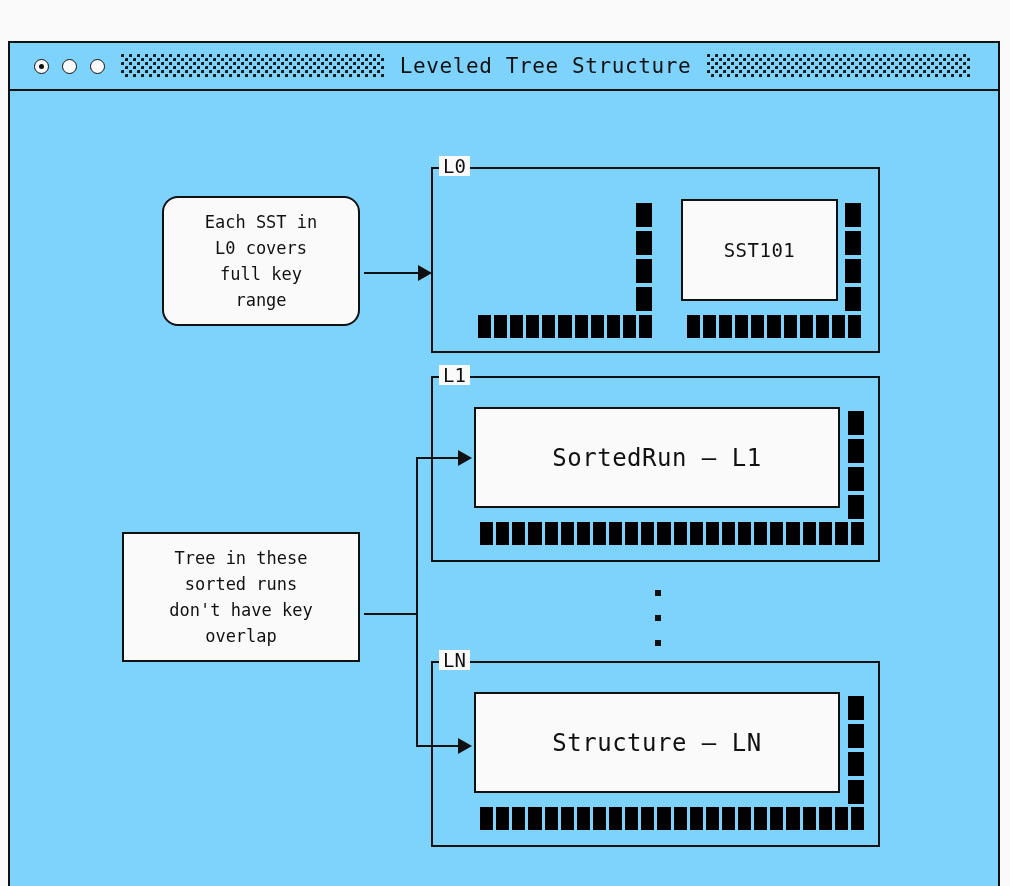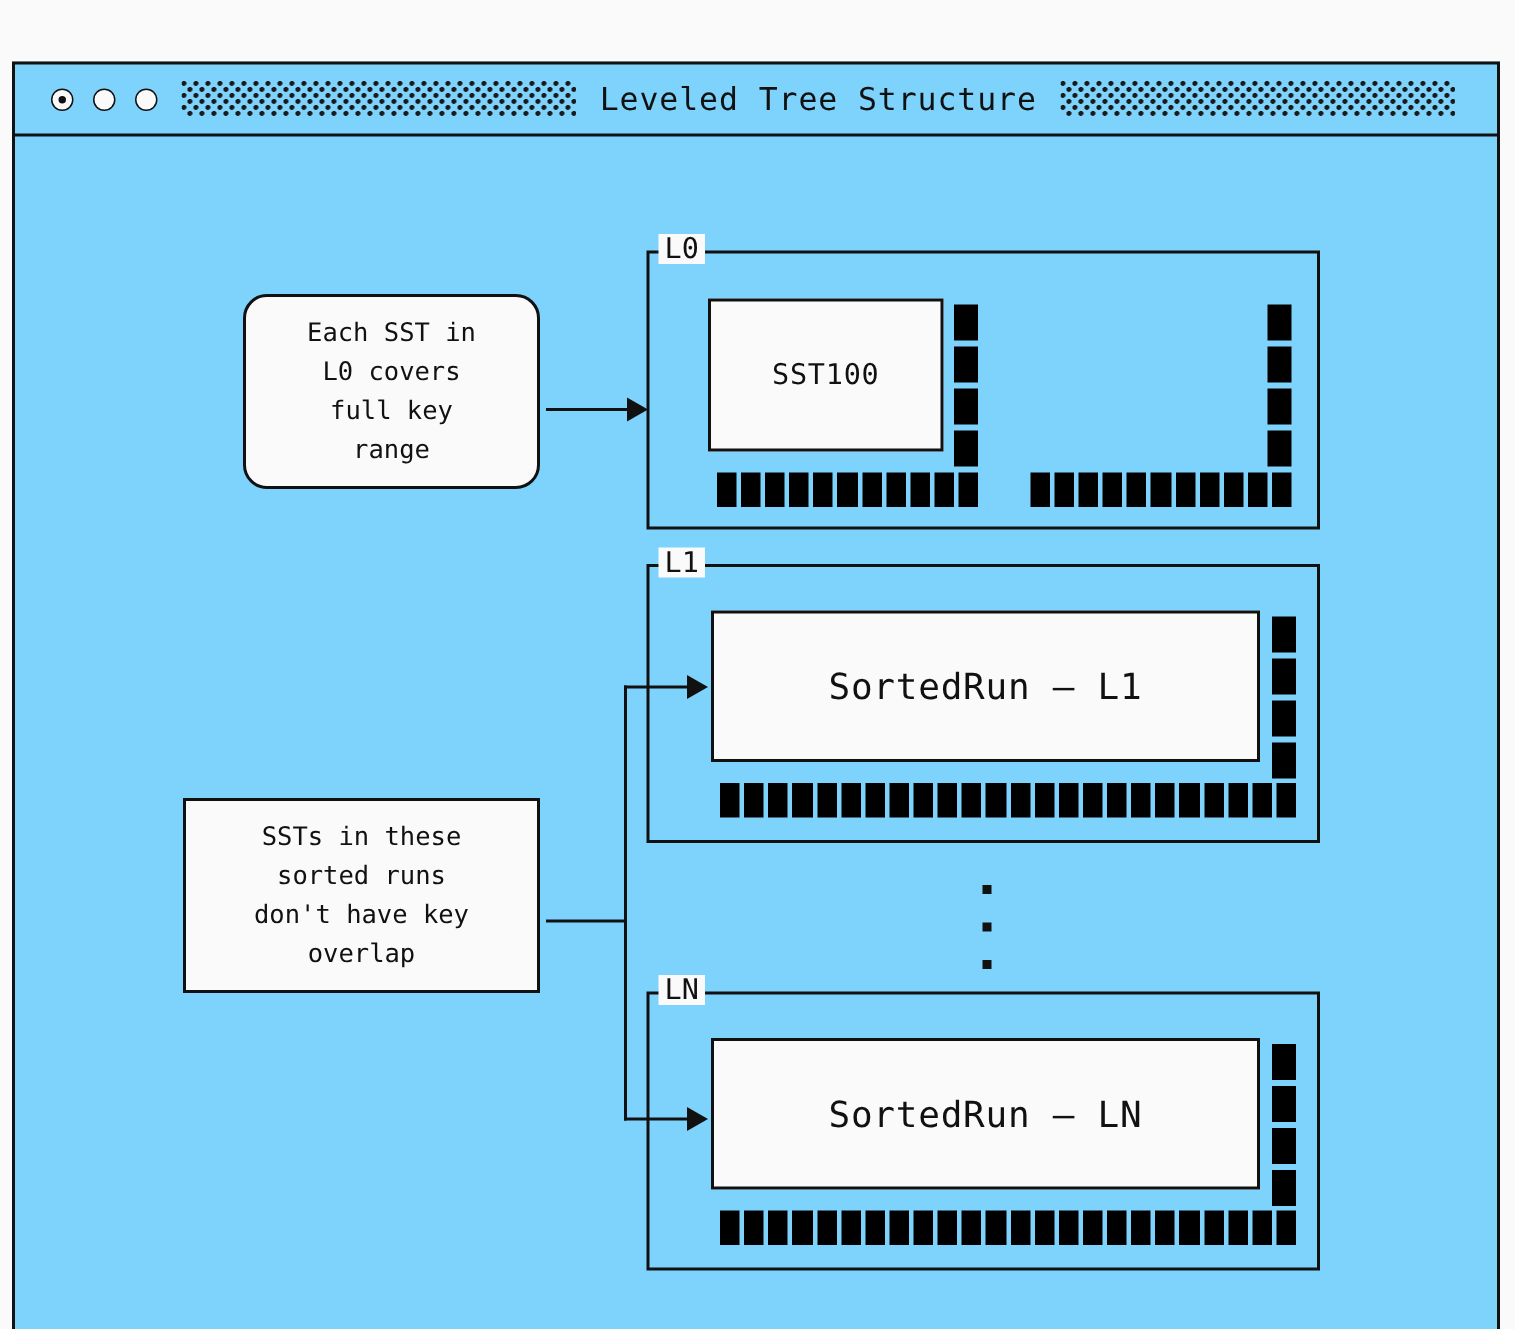--- a/index.html
+++ b/index.html
@@ -148,43 +148,43 @@
       <span class="titletext">Leveled Tree Structure</span>
       <span class="hatch"></span>
     </div>
 
     <div class="canvas">
 
       <div class="group" style="left:421px; top:76px; width:449px; height:186px;">
         <span class="group-label">L0</span>
       </div>
 
-      <div class="box sstbox" style="left:462px; top:108px; width:157px; height:102px;">
-        <span>SST100</span>
-      </div>
       <div class="vstrip" style="left:626px; top:112px; width:16px; height:108px;">
         <i></i>
         <i></i>
         <i></i>
         <i></i>
       </div>
       <div class="hstrip" style="left:468px; top:224px; width:174px; height:23px;">
         <i></i>
           <i></i>
         <i></i>
           <i></i>
         <i></i>
           <i></i>
         <i></i>
           <i></i>
         <i></i>
           <i></i>
         <i></i>
       </div>
 
+      <div class="box sstbox" style="left:671px; top:108px; width:157px; height:102px;">
+        <span>SST101</span>
+      </div>
       <div class="vstrip" style="left:835px; top:112px; width:16px; height:108px;">
         <i></i>
         <i></i>
         <i></i>
         <i></i>
       </div>
       <div class="hstrip" style="left:677px; top:224px; width:174px; height:23px;">
         <i></i>
           <i></i>
         <i></i>
@@ -242,21 +242,21 @@
         <i></i>
         <i></i>
         <i></i>
       </div>
 
       <div class="group" style="left:421px; top:570px; width:449px; height:186px;">
         <span class="group-label">LN</span>
       </div>
 
       <div class="box runbox" style="left:464px; top:601px; width:366px; height:101px;">
-        <span>SortedRun – LN</span>
+        <span>Structure – LN</span>
       </div>
       <div class="vstrip" style="left:838px; top:605px; width:16px; height:108px;">
         <i></i>
         <i></i>
         <i></i>
         <i></i>
       </div>
       <div class="hstrip" style="left:470px; top:716px; width:384px; height:23px;">
         <i></i>
           <i></i>
@@ -287,21 +287,21 @@
       <div class="box note" style="left:152px; top:105px; width:198px; height:130px;border-radius:16px;">
         <span>Each SST in
 L0 covers
 full key
 range</span>
       </div>
       <div class="hline" style="left:354px; top:181px; width:56px;"></div>
       <div class="arrowhead" style="left:408px; top:174px;"></div>
 
       <div class="box note" style="left:112px; top:441px; width:238px; height:130px;">
-        <span>SSTs in these
+        <span>Tree in these
 sorted runs
 don't have key
 overlap</span>
       </div>
 
       <div class="hline" style="left:354px; top:522px; width:53px;"></div>
 
       <div class="vline" style="left:406px; top:366px; height:290px;"></div>
 
       <div class="hline" style="left:406px; top:366px; width:44px;"></div>

